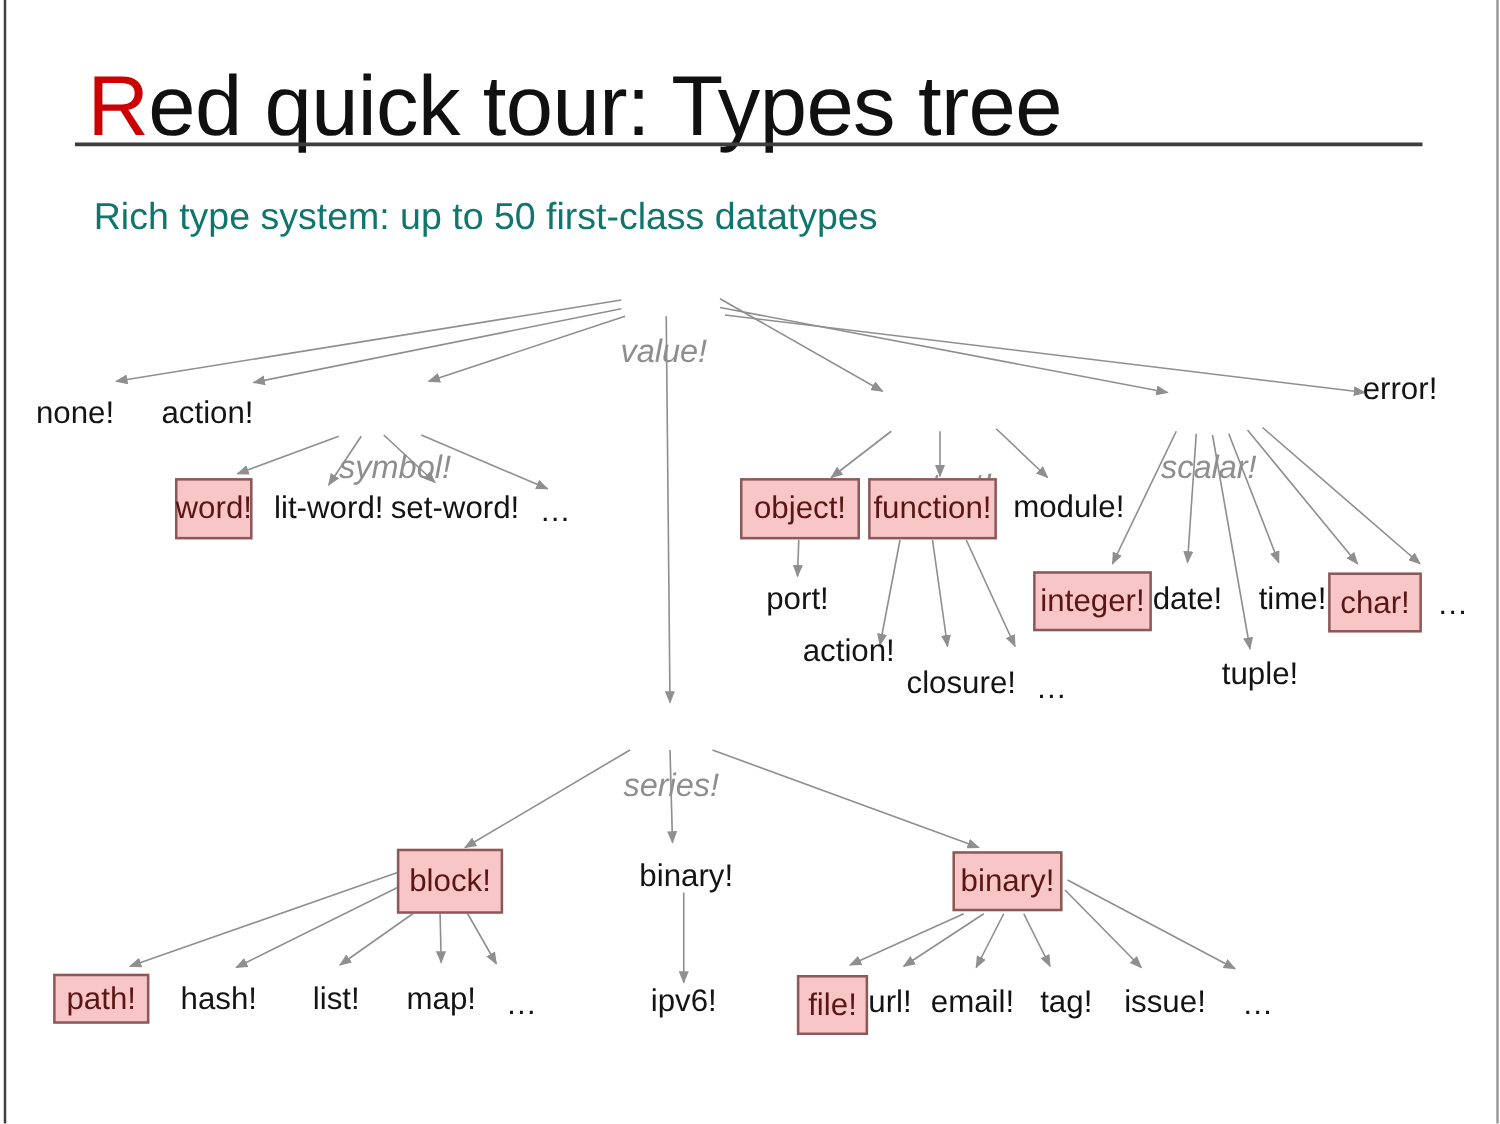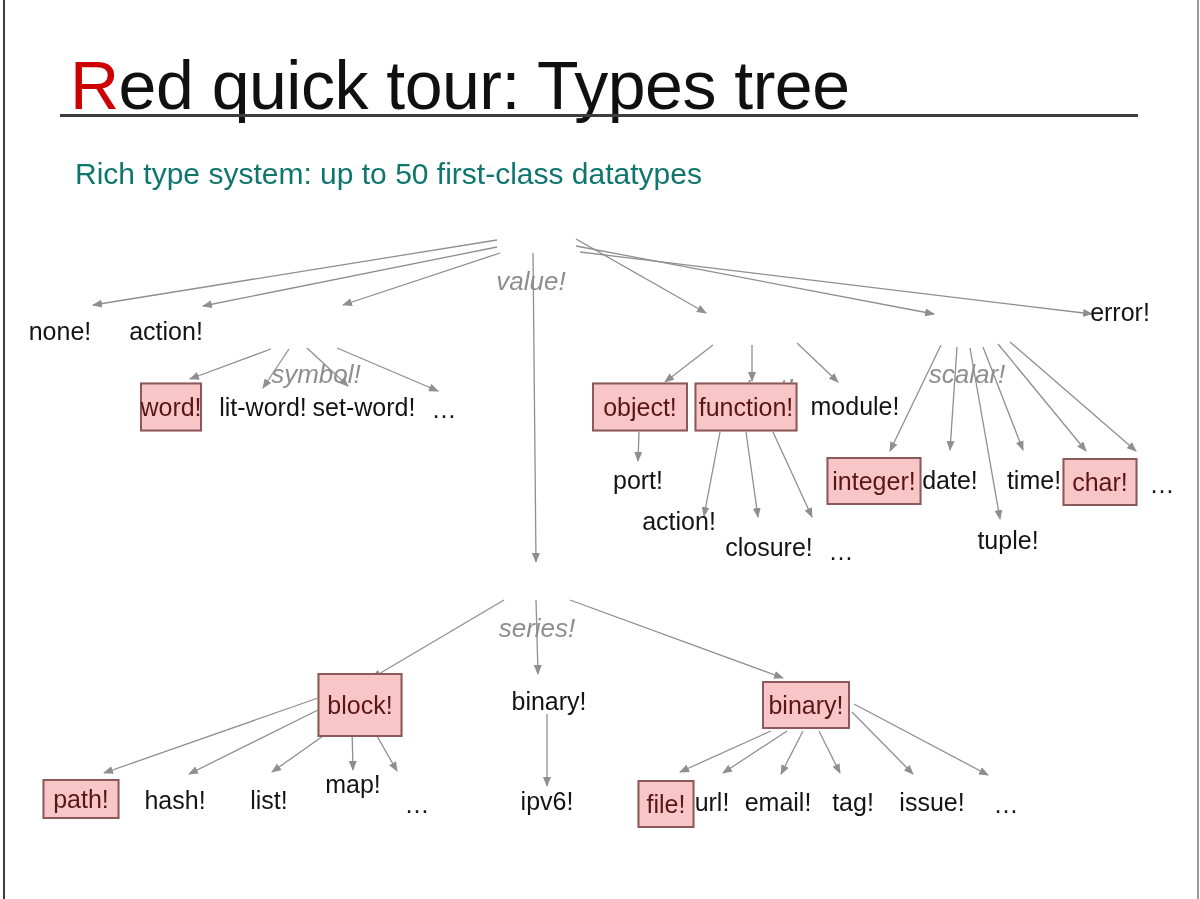--- a/index.html
+++ b/index.html
@@ -114,27 +114,27 @@
         <div class="node box" style="left: 874px; top: 481px; width: 95px; height: 48px;">integer!</div>
         <div class="node plain" style="left: 950px; top: 480px;">date!</div>
         <div class="node plain" style="left: 1034px; top: 480px;">time!</div>
         <div class="node box" style="left: 1100px; top: 482px; width: 75px; height: 48px;">char!</div>
         <div class="node plain" style="left: 1162px; top: 484px;">…</div>
         <div class="node plain" style="left: 679px; top: 521px;">action!</div>
         <div class="node plain" style="left: 769px; top: 547px;">closure!</div>
         <div class="node plain" style="left: 841px; top: 551px;">…</div>
         <div class="node plain" style="left: 1008px; top: 540px;">tuple!</div>
         <div class="node category" style="left: 537px; top: 584px;">series!</div>
-        <div class="node box" style="left: 360px; top: 705px; width: 85px; height: 64px;">block!</div>
+        <div class="node box" style="left: 360px; top: 705px; width: 85px; height: 52px;">block!</div>
         <div class="node plain" style="left: 549px; top: 701px;">binary!</div>
         <div class="node box" style="left: 806px; top: 705px; width: 88px; height: 48px;">binary!</div>
         <div class="node box" style="left: 81px; top: 799px; width: 77px; height: 40px;">path!</div>
         <div class="node plain" style="left: 175px; top: 800px;">hash!</div>
         <div class="node plain" style="left: 269px; top: 800px;">list!</div>
-        <div class="node plain" style="left: 353px; top: 784px;">map!</div>
+        <div class="node plain" style="left: 353px; top: 800px;">map!</div>
         <div class="node plain" style="left: 417px; top: 804px;">…</div>
         <div class="node plain" style="left: 547px; top: 801px;">ipv6!</div>
         <div class="node box" style="left: 666px; top: 804px; width: 57px; height: 48px;">file!</div>
         <div class="node plain" style="left: 712px; top: 802px;">url!</div>
         <div class="node plain" style="left: 778px; top: 802px;">email!</div>
         <div class="node plain" style="left: 853px; top: 802px;">tag!</div>
         <div class="node plain" style="left: 932px; top: 802px;">issue!</div>
         <div class="node plain" style="left: 1006px; top: 804px;">…</div>
       </div>
   </div>

